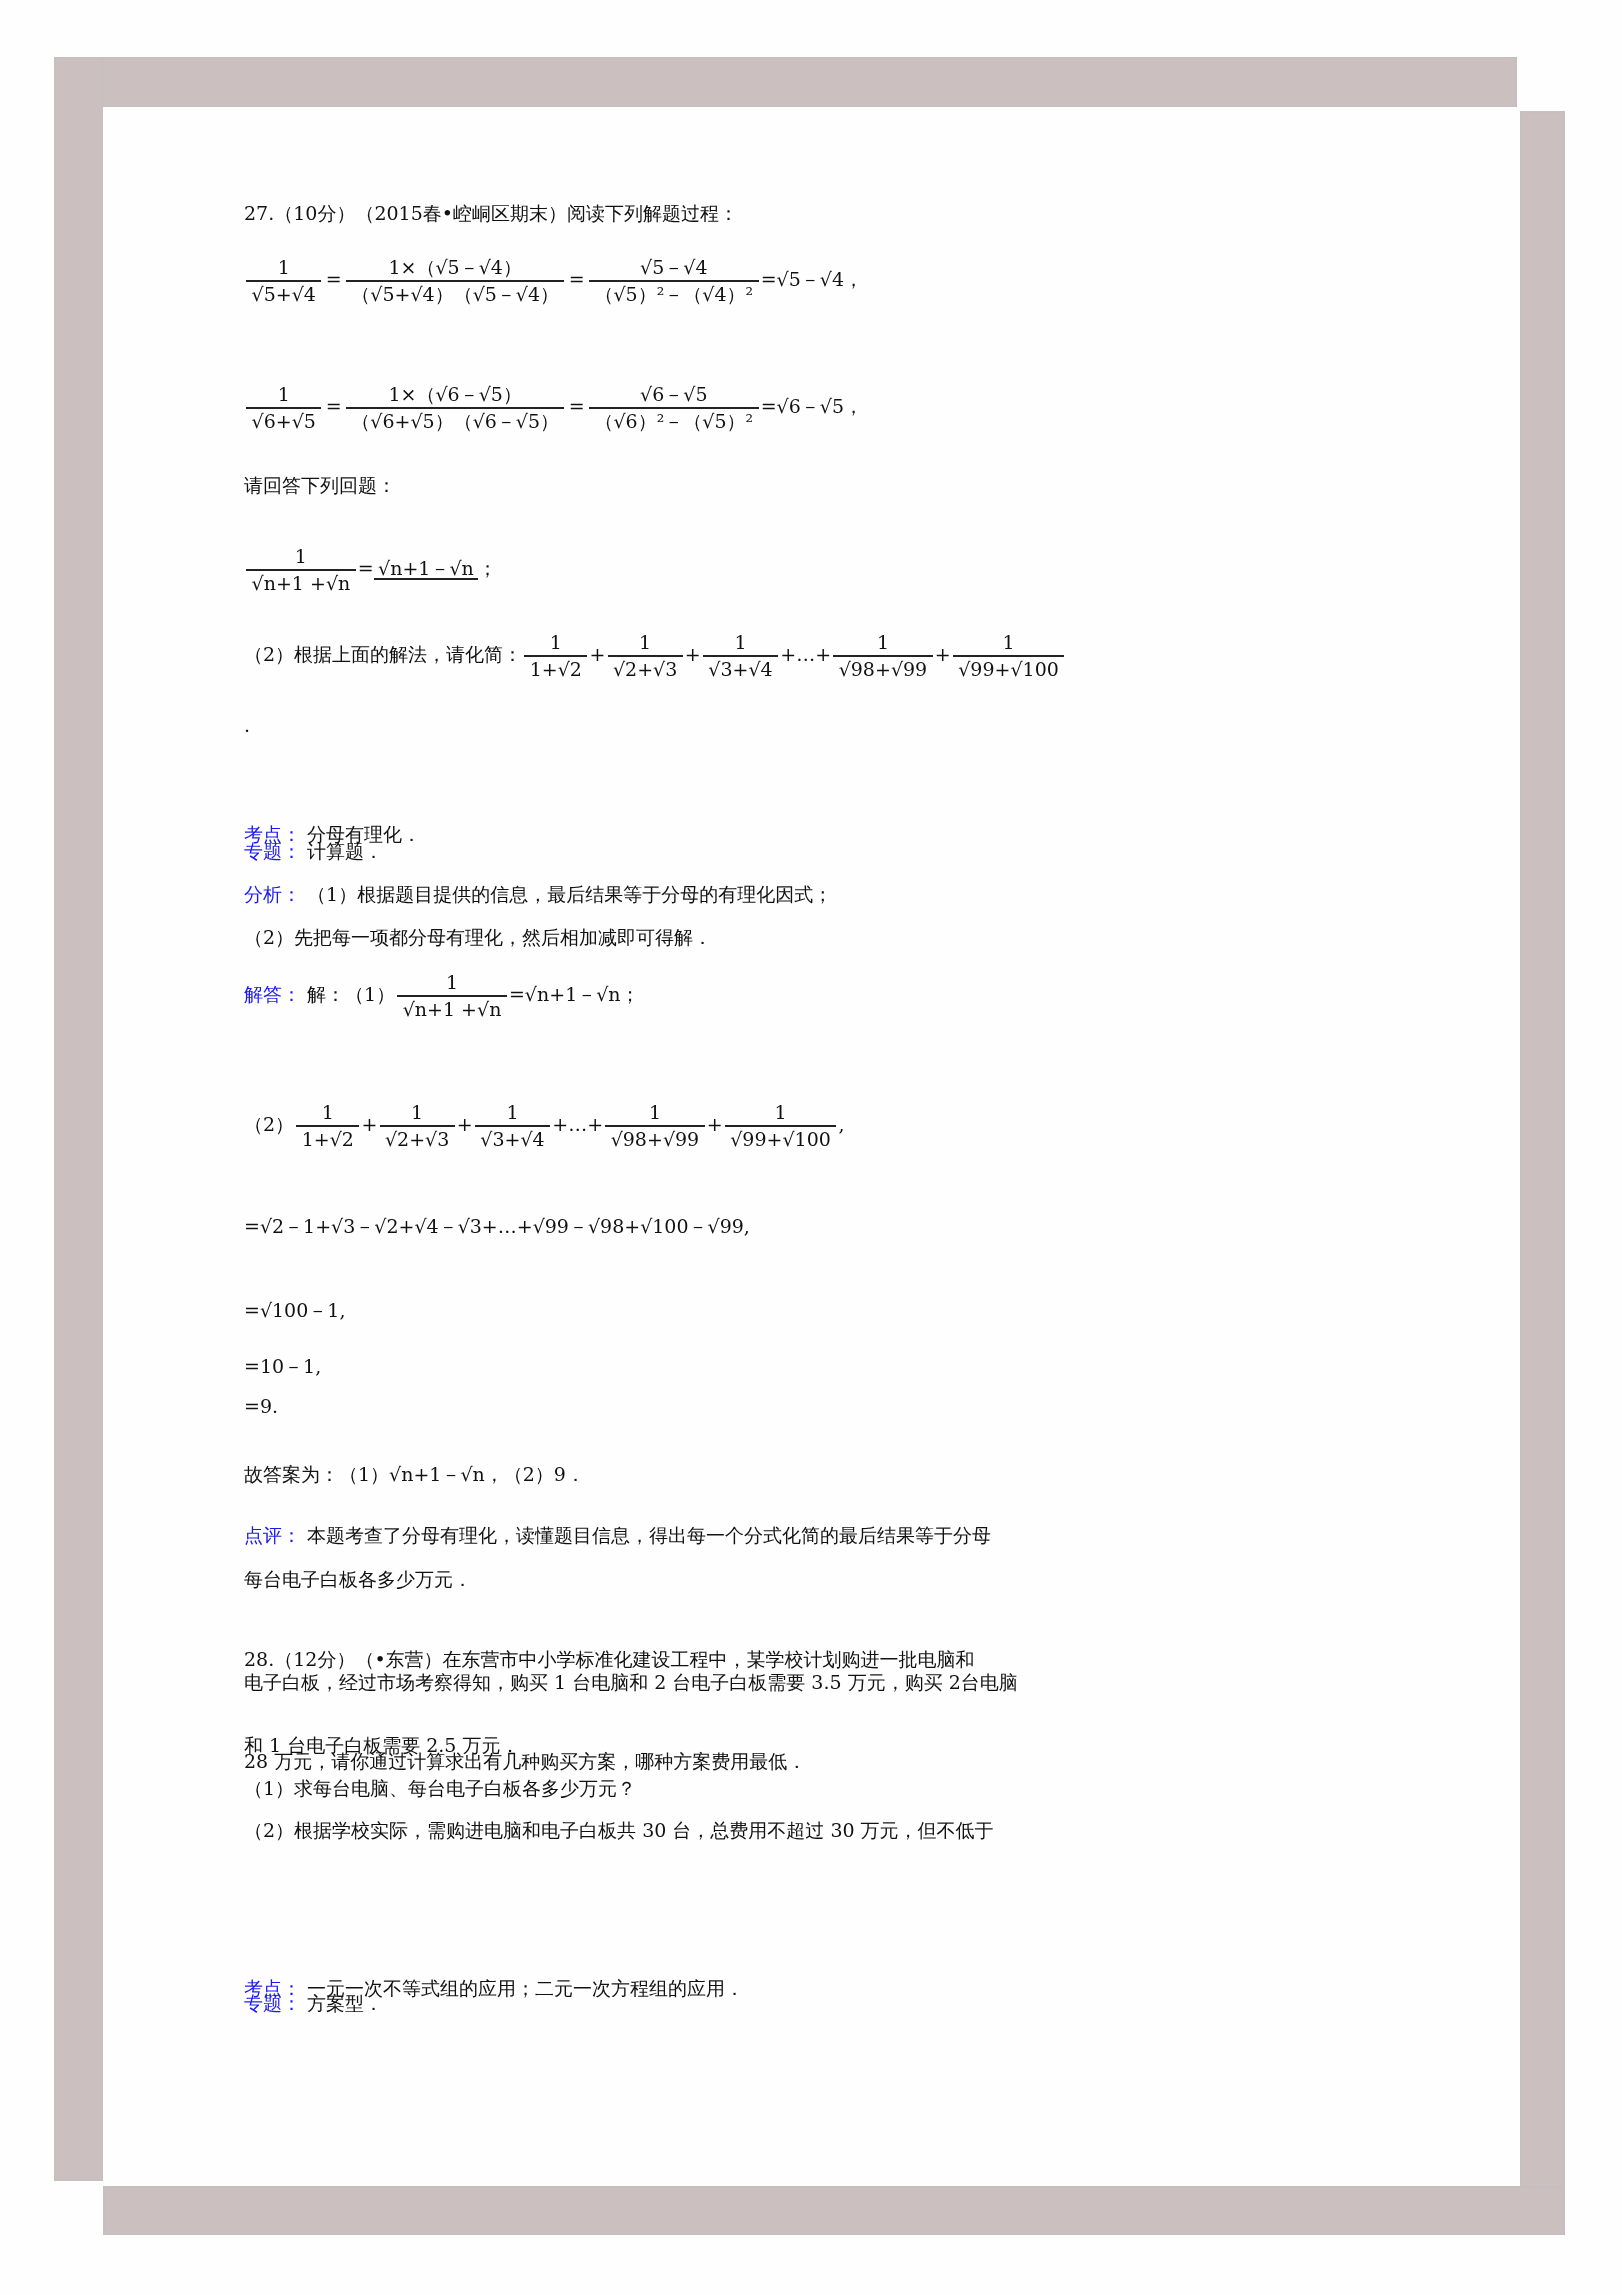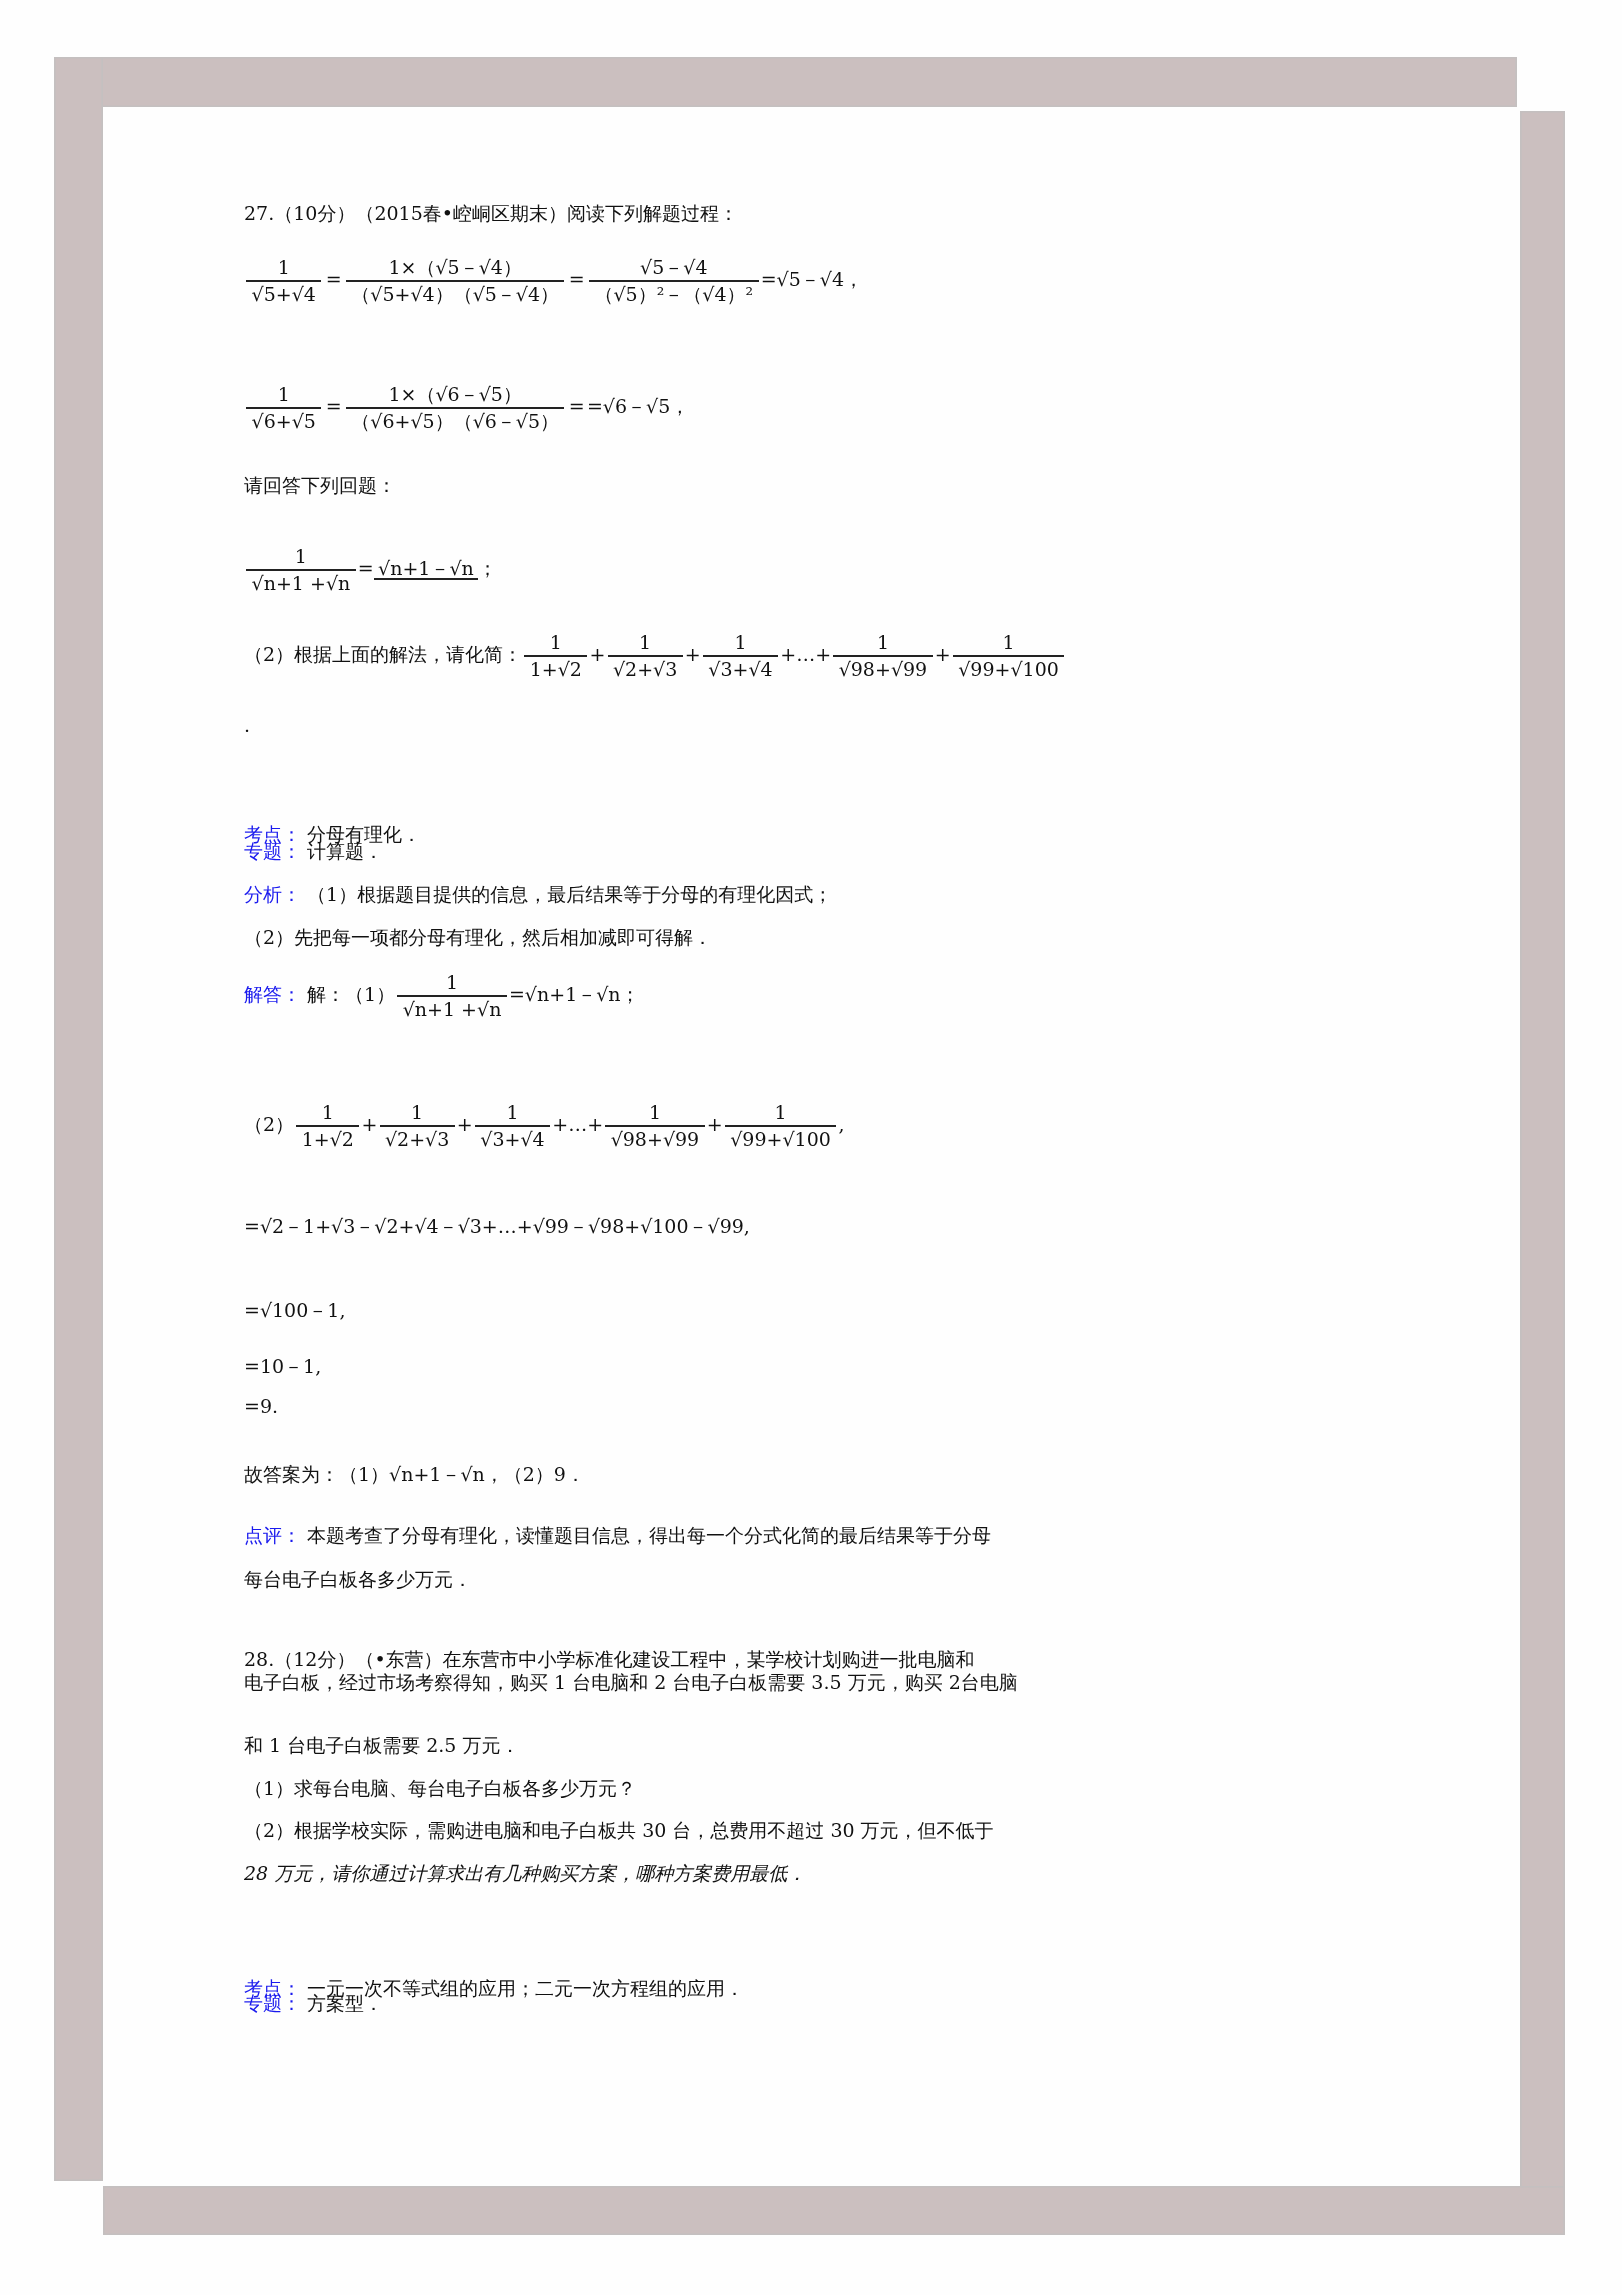--- a/index.html
+++ b/index.html
@@ -45,21 +45,24 @@
     </span><span>=√5－√4</span><span>，</span>
 </div>
 
 <div class="line" style="top:385px;">
   <span class="frac">
       <span class="num">1</span>
       <span class="den">√6+√5</span>
     </span><span class="sym">=</span><span class="frac">
       <span class="num">1×（√6－√5）</span>
       <span class="den">（√6+√5）（√6－√5）</span>
-    </span><span class="sym">=</span><span>=√6－√5</span><span>，</span>
+    </span><span class="sym">=</span><span class="frac">
+      <span class="num">√6－√5</span>
+      <span class="den">（√6）²－（√5）²</span>
+    </span><span>=√6－√5</span><span>，</span>
 </div>
 
 <div class="line" style="top:476px;">请回答下列回题：</div>
 
 <div class="line" style="top:547px;">
   <span class="frac">
       <span class="num">1</span>
       <span class="den">√n+1 +√n</span>
     </span><span>=</span><span class="blank">√n+1－√n</span><span>；</span>
 </div>
@@ -135,21 +138,21 @@
   <span class="blue">点评：</span>
   <span>本题考查了分母有理化，读懂题目信息，得出每一个分式化简的最后结果等于分母</span>
 </div>
 <div class="line" style="top:1570px;">每台电子白板各多少万元．</div>
 
 <div class="line" style="top:1650px;">28.（12分）（•东营）在东营市中小学标准化建设工程中，某学校计划购进一批电脑和</div>
 <div class="line" style="top:1673px;">电子白板，经过市场考察得知，购买 1 台电脑和 2 台电子白板需要 3.5 万元，购买 2台电脑</div>
 <div class="line" style="top:1736px;">和 1 台电子白板需要 2.5 万元．</div>
 <div class="line" style="top:1779px;">（1）求每台电脑、每台电子白板各多少万元？</div>
 <div class="line" style="top:1821px;">（2）根据学校实际，需购进电脑和电子白板共 30 台，总费用不超过 30 万元，但不低于</div>
-<div class="line" style="top:1864px;font-style:italic;">28 万元，请你通过计算求出有几种购买方案，哪种方案费用最低．</div>
+<div class="line" style="top:1752px;">28 万元，请你通过计算求出有几种购买方案，哪种方案费用最低．</div>
 
 <div class="line" style="top:1951px;margin-top:28px;">
   <span class="blue">考点：</span>
   <span>一元一次不等式组的应用；二元一次方程组的应用．</span>
 </div>
 <div class="line" style="top:1994px;">
   <span class="blue">专题：</span>
   <span>方案型．</span>
 </div>
 

